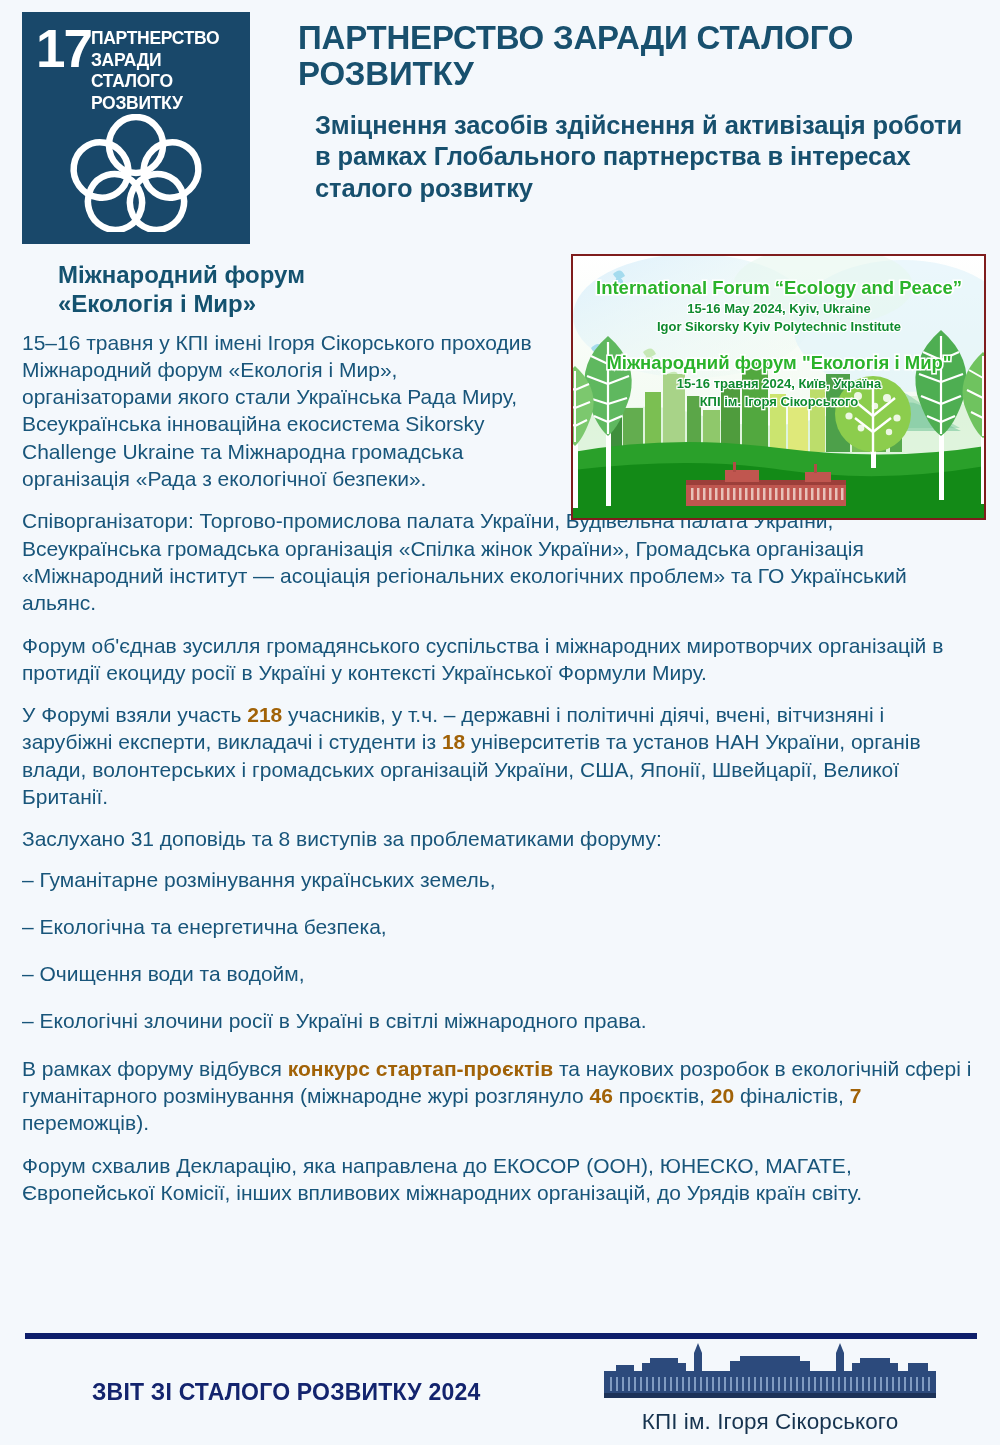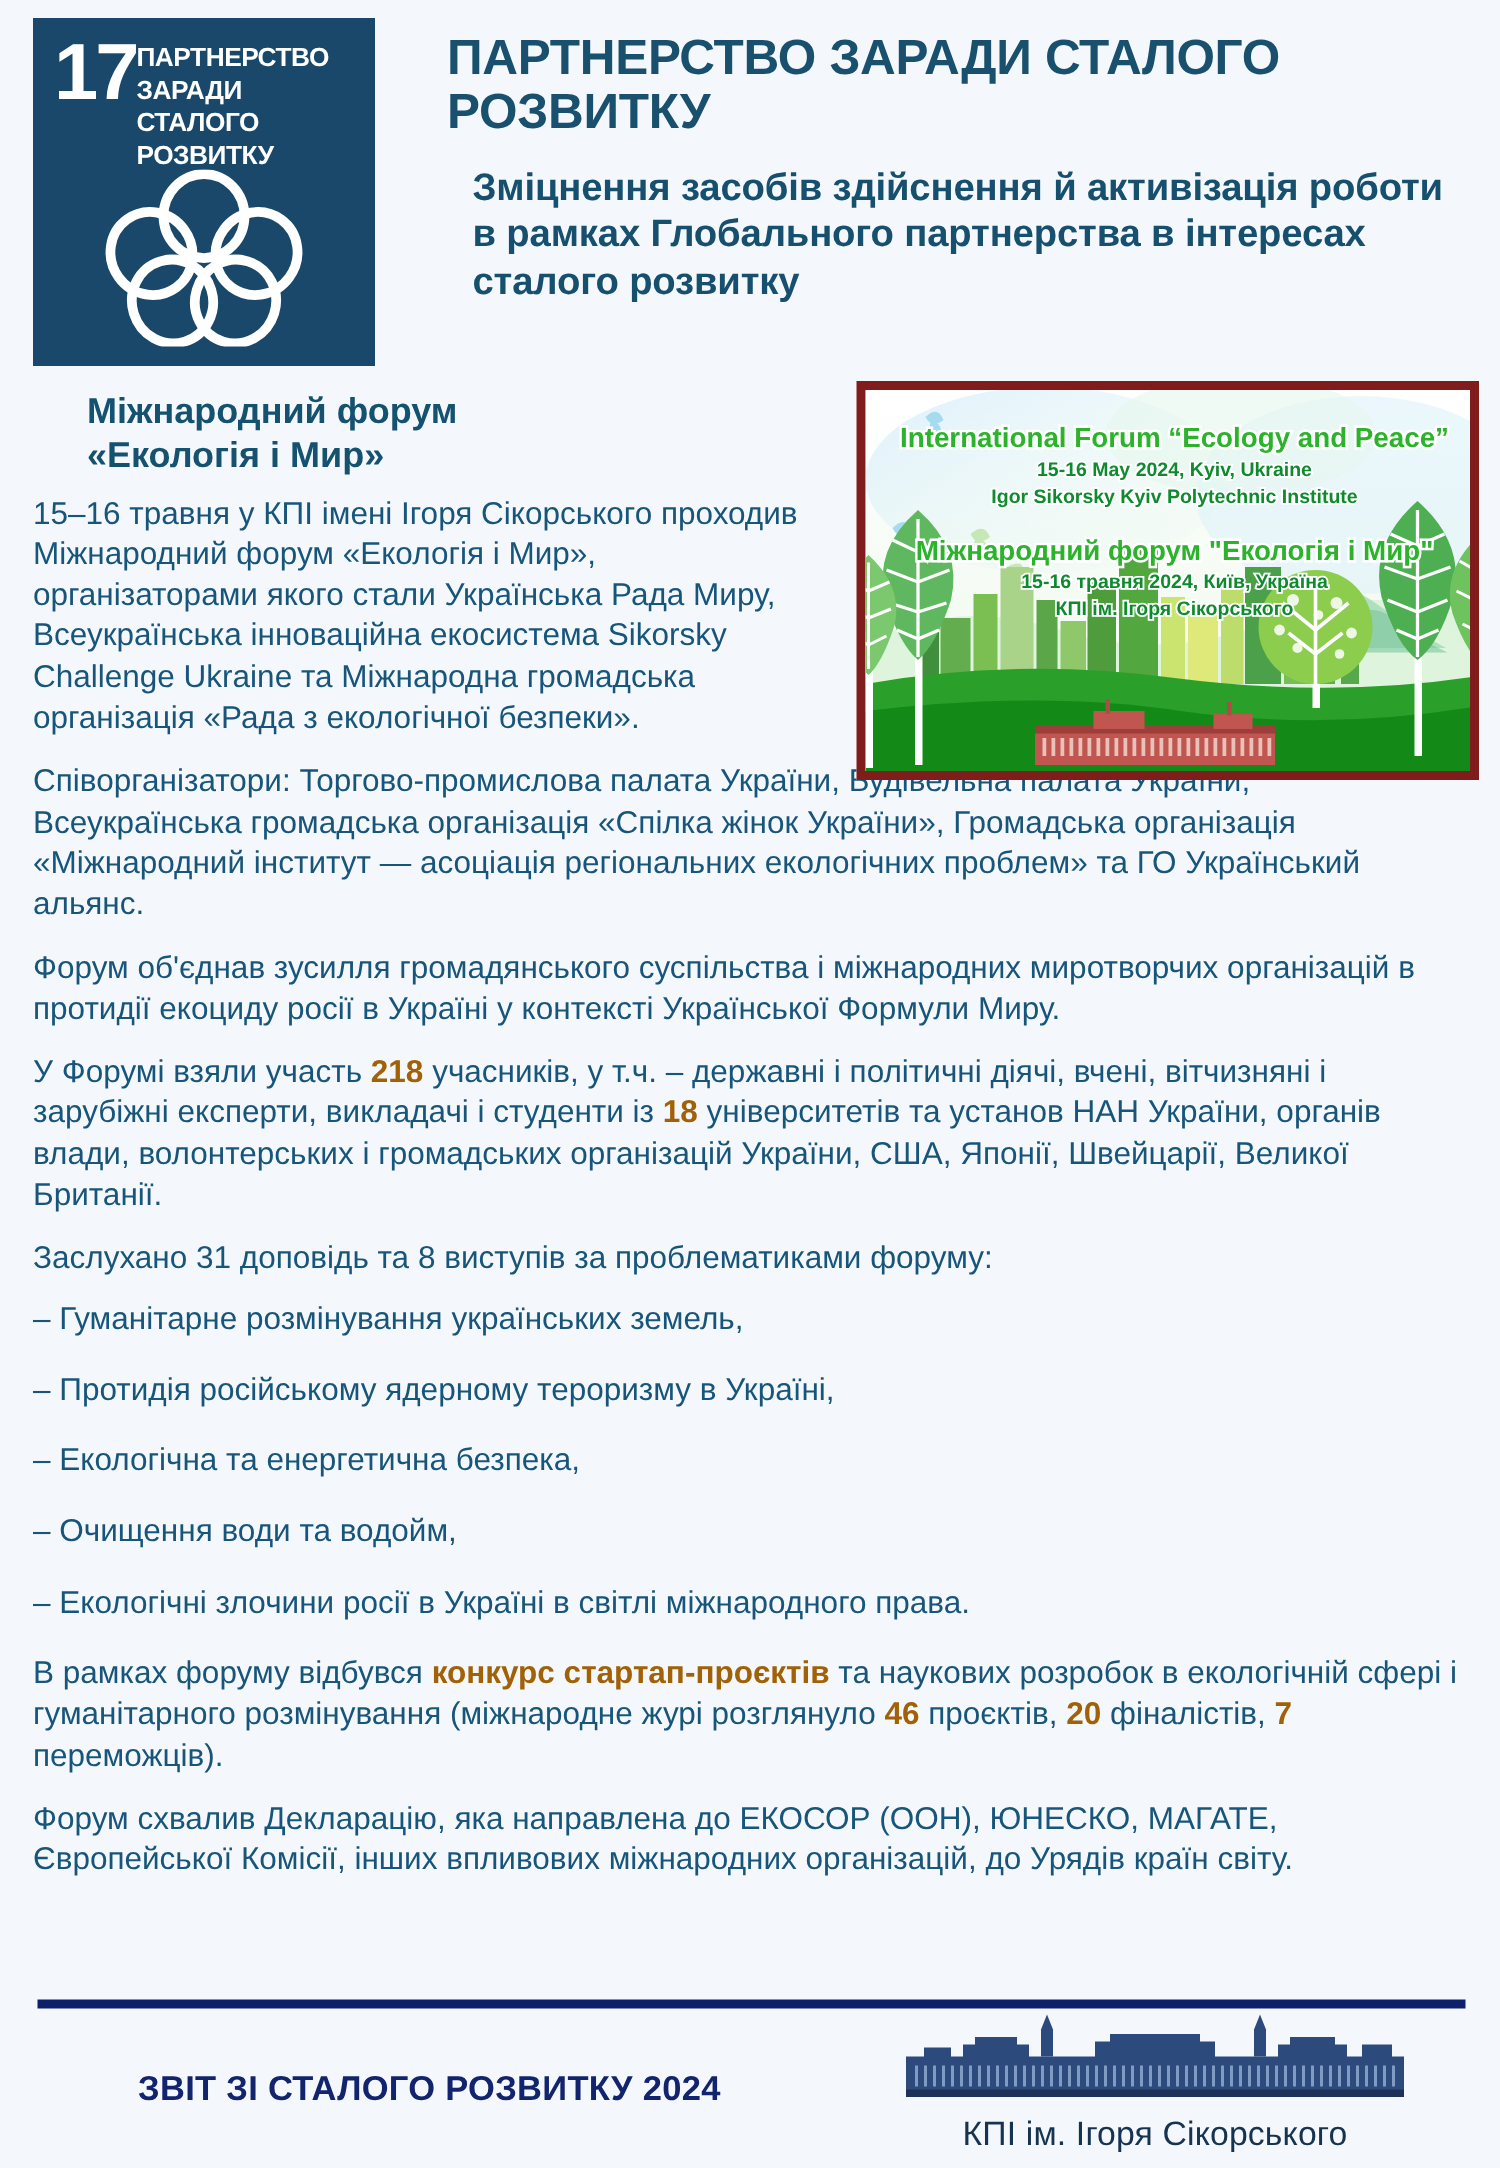--- a/index.html
+++ b/index.html
@@ -108,21 +108,21 @@
   }
 
   .poster {
     position: absolute;
     right: 14px;
     top: -6px;
     width: 415px;
     height: 266px;
     overflow: hidden;
     background: #ffffff;
-    border: 6px solid #7f1d1d;
+    border: 2px solid #7f1d1d;
     box-sizing: border-box;
   }
   .poster svg { display: block; }
 
   p.para {
     font-size: 21px;
     line-height: 1.30;
     color: #18557a;
     margin: 0 0 15px 0;
   }
@@ -406,21 +406,20 @@
 
   <p class="para">Форум об'єднав зусилля громадянського суспільства і міжнародних миротворчих організацій в протидії екоциду росії в Україні у контексті Української Формули Миру.</p>
 
   <p class="para">
     <span>У Форумі взяли участь </span><b>218</b><span> учасників, у т.ч. – державні і політичні діячі, вчені, вітчизняні і зарубіжні експерти, викладачі і студенти із </span><b>18</b><span> університетів та установ НАН України, органів влади, волонтерських і громадських організацій України, США, Японії, Швейцарії, Великої Британії.</span>
   </p>
 
   <p class="para tight">Заслухано 31 доповідь та 8 виступів за проблематиками форуму:</p>
 
   <p class="bullet">– Гуманітарне розмінування українських земель,</p>
-  <p class="bullet">– Протидія російському ядерному тероризму в Україні,</p>
   <p class="bullet">– Екологічна та енергетична безпека,</p>
   <p class="bullet">– Очищення води та водойм,</p>
   <p class="bullet">– Екологічні злочини росії в Україні в світлі міжнародного права.</p>
 
   <p class="para">
     <span>В рамках форуму відбувся </span><b>конкурс стартап-проєктів</b><span> та наукових розробок в екологічній сфері і гуманітарного розмінування (міжнародне журі розглянуло </span><b>46</b><span> проєктів, </span><b>20</b><span> фіналістів, </span><b>7</b><span> переможців).</span>
   </p>
 
   <p class="para">Форум схвалив Декларацію, яка направлена до ЕКОСОР (ООН), ЮНЕСКО, МАГАТЕ, Європейської Комісії, інших впливових міжнародних організацій, до Урядів країн світу.</p>
 </div>

